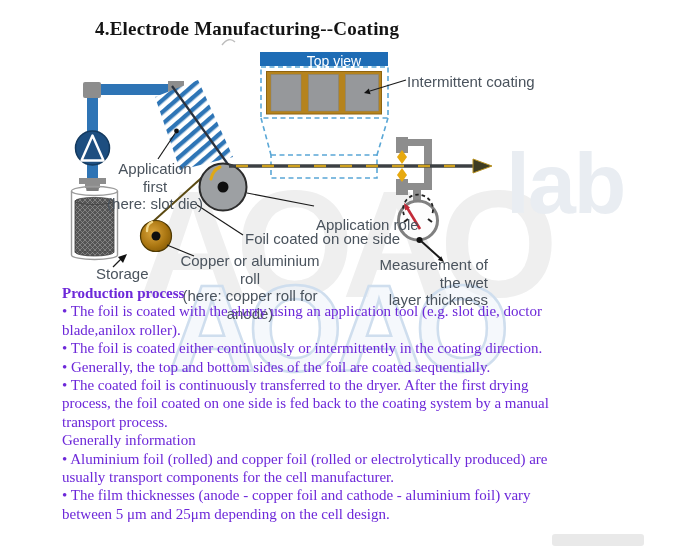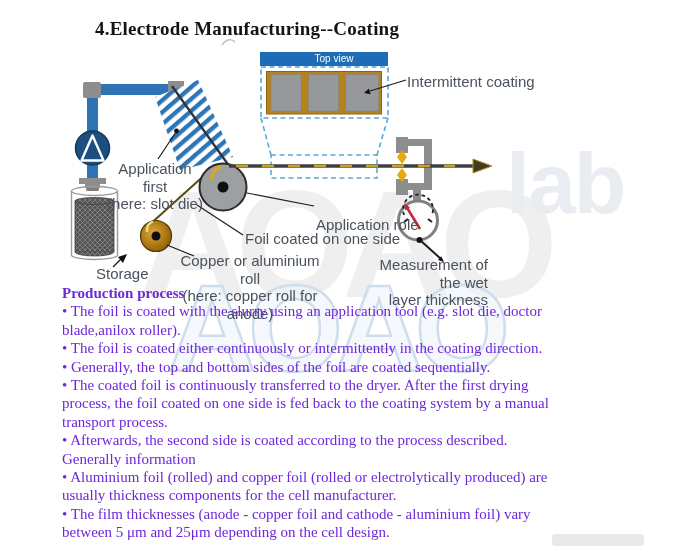--- a/index.html
+++ b/index.html
@@ -16,21 +16,21 @@
              color:rgba(236,243,250,0.55);-webkit-text-stroke:2.5px #cfdeee;}
   .wm-blob{position:absolute;left:552px;top:534px;width:92px;height:12px;background:#e9e9e9;
            border-radius:3px;z-index:0;}
   
   svg.diagram{position:absolute;left:0;top:0;z-index:1;}
   
   .dlabel{position:absolute;z-index:2;font-family:"Liberation Sans",sans-serif;font-size:15px;
           line-height:1.18;color:#4a535d;white-space:pre-line;}
   .dlabel.center{text-align:center;}
   .topview-label{position:absolute;left:260px;top:53px;width:148px;text-align:center;z-index:2;
-          font-family:"Liberation Sans",sans-serif;font-size:10px;color:#ffffff;}
+          font-family:"Liberation Sans",sans-serif;font-size:14px;color:#ffffff;}
   
   .bodytext{position:absolute;left:62px;top:284px;width:600px;z-index:3;
             font-size:15px;line-height:18.4px;color:#6d28d9;}
   .bodytext p{margin:0;white-space:pre-line;}
   .bodytext p.bold{font-weight:bold;}
 </style>
 </head>
 <body>
 
 <div class="page">
@@ -179,21 +179,20 @@
 
   <div class="bodytext">
     <p class="bold">Production process</p>
     <p>• The foil is coated with the slurry using an application tool (e.g. slot die, doctor
 blade,anilox roller).</p>
     <p>• The foil is coated either continuously or intermittently in the coating direction.</p>
     <p>• Generally, the top and bottom sides of the foil are coated sequentially.</p>
     <p>• The coated foil is continuously transferred to the dryer. After the first drying
 process, the foil coated on one side is fed back to the coating system by a manual
 transport process.</p>
-    <p>• Afterwards, the second side is coated according to the process described.</p>
     <p>Generally information</p>
     <p>• Aluminium foil (rolled) and copper foil (rolled or electrolytically produced) are
-usually thickness components for the cell manufacturer.</p>
+usually transport components for the cell manufacturer.</p>
     <p>• The film thicknesses (anode - copper foil and cathode - aluminium foil) vary
 between 5 μm and 25μm depending on the cell design.</p>
   </div>
 
 </div>
 
 </body></html>

